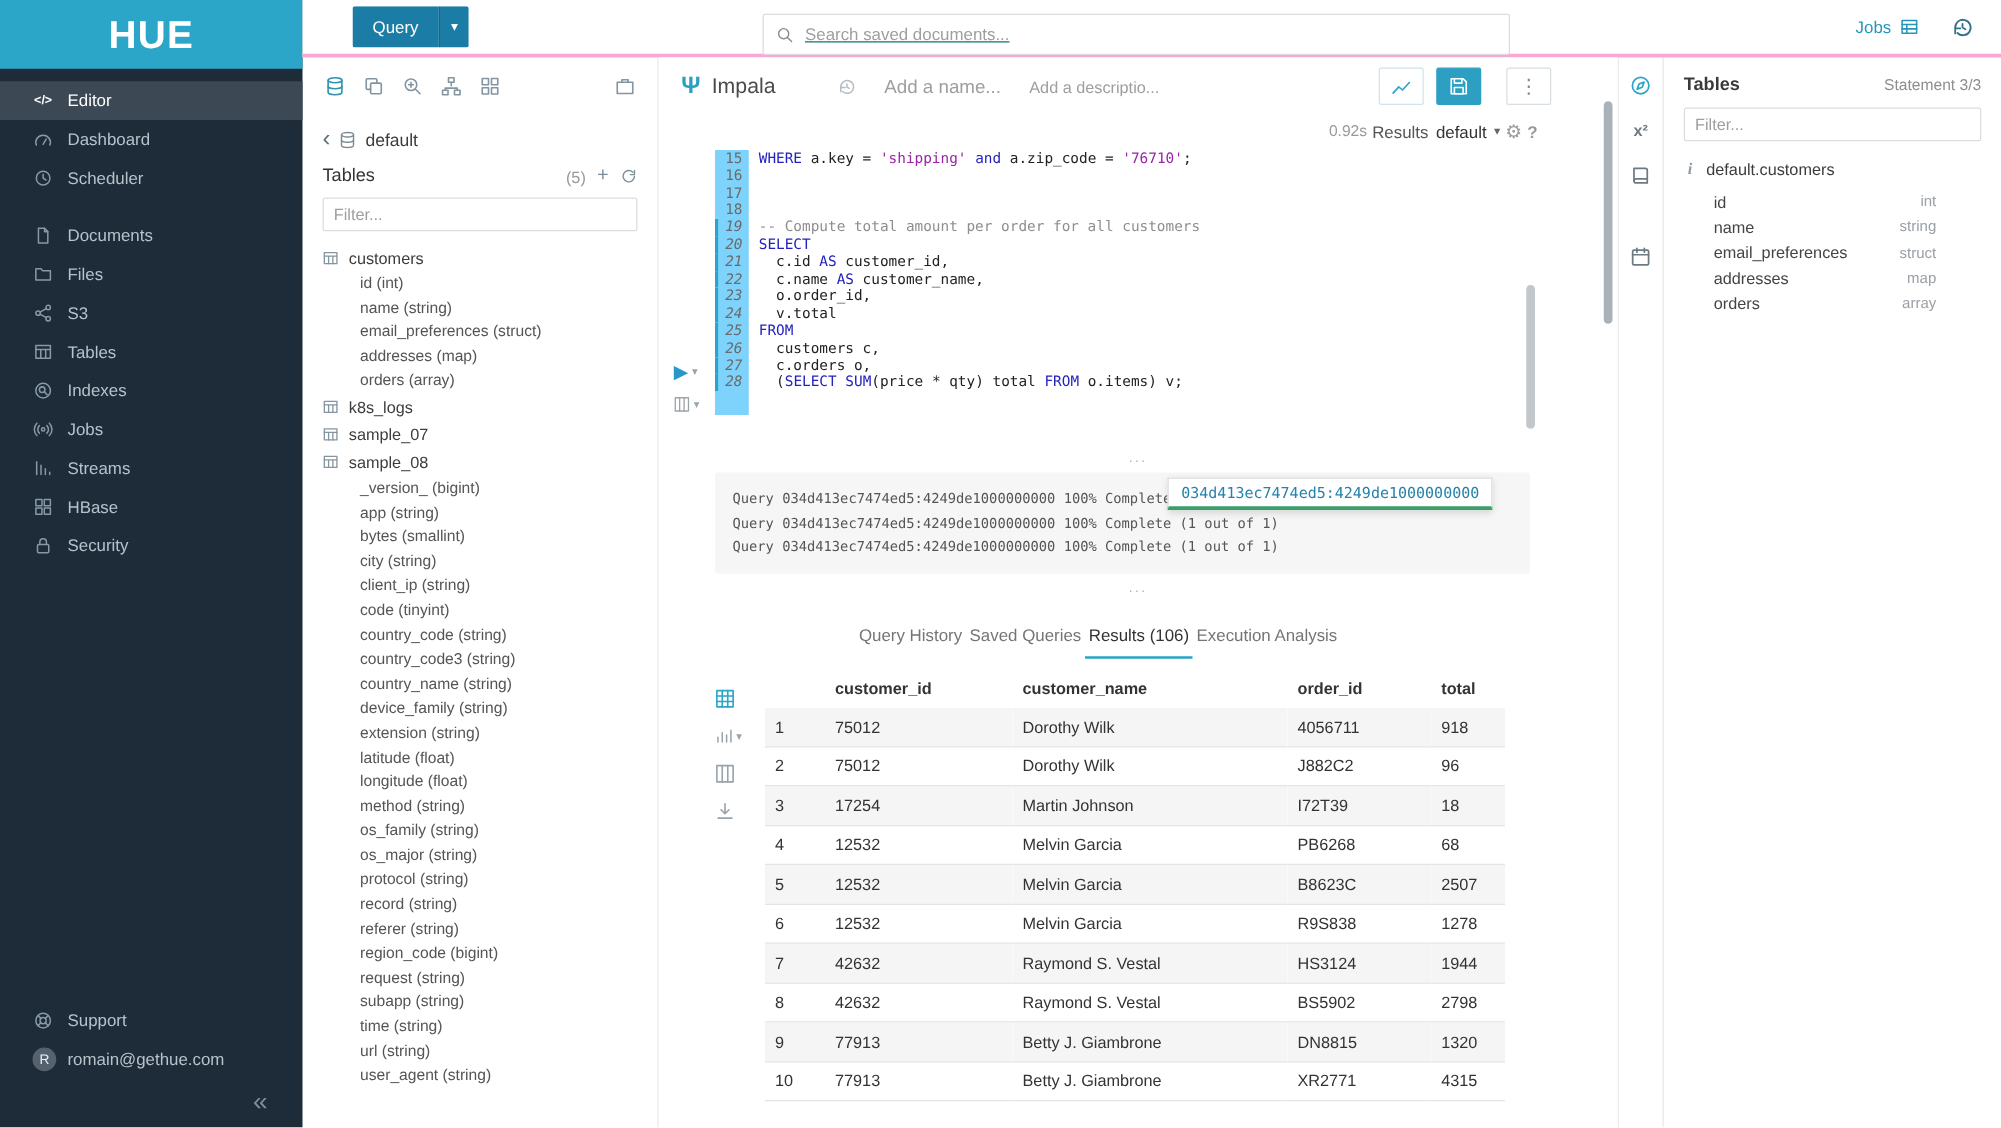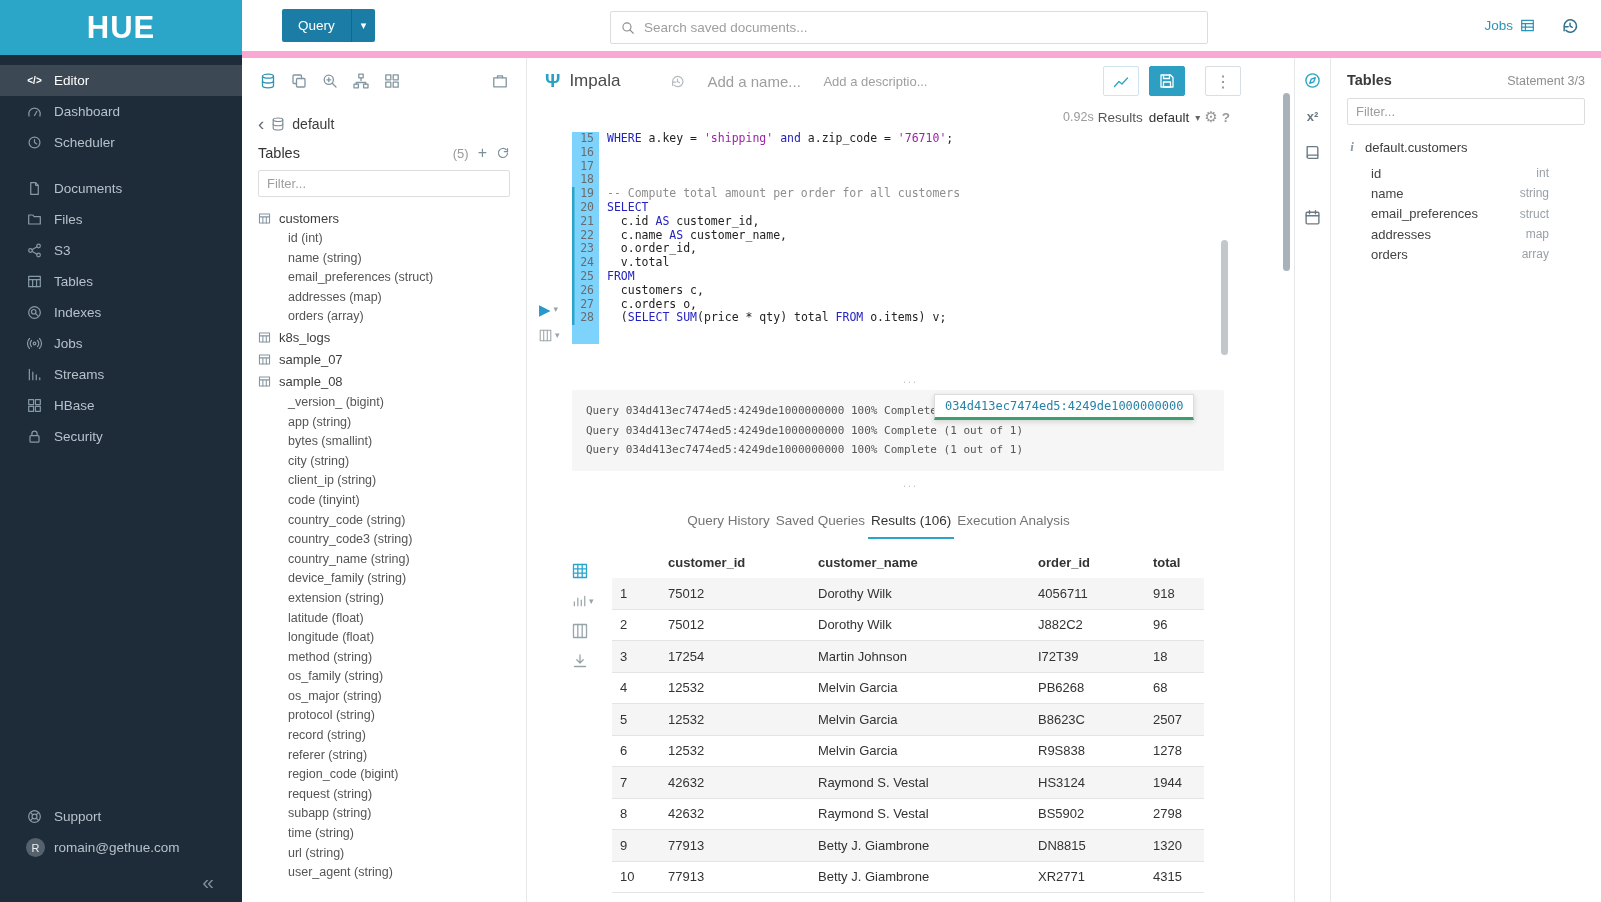--- a/index.html
+++ b/index.html
@@ -23,27 +23,27 @@
   .nav-icon { width:17px; height:15px; margin-right:11px; color:#8799a6; font-size:13px; flex-shrink:0; }
   .nav-item.active .nav-icon { color:#fff; }
   [data-icon="code"] { font-size:10px; font-weight:bold; white-space:nowrap; }
   .nav-footer { padding-bottom:6px; }
   .avatar { width:19px; height:19px; border-radius:50%; background:#55626e; color:#e8eef2; font-size:11px; display:inline-flex; align-items:center; justify-content:center; margin-right:9px; flex-shrink:0; }
   .collapse-row { text-align:right; padding:8px 28px 4px 0; }
   .collapse-ico { font-size:21px; color:#7d8f9c; line-height:1; }
 
   
   .main { flex:1; display:flex; flex-direction:column; min-width:0; }
-  .topbar { height:58px; flex-shrink:0; background:#fff; border-bottom:7px solid #f9a8d4; display:flex; align-items:center; padding:0 22px 0 40px; position:relative; }
+  .topbar { height:46px; flex-shrink:0; background:#fff; border-bottom:3px solid #f9a8d4; display:flex; align-items:center; padding:0 22px 0 40px; position:relative; }
   .query-btn { display:flex; height:33px; border-radius:2px; overflow:hidden; font-size:13.5px; }
   .query-main { background:#1b7da5; color:#fff; display:flex; align-items:center; padding:0 16px; }
   .query-caret { background:#1b7da5; color:#fff; display:flex; align-items:center; padding:0 9px; border-left:1px solid rgba(0,0,0,.18); font-size:11px; }
   .search-box { position:absolute; left:368px; top:11px; width:598px; height:33px; border:1px solid #dcdcdc; border-radius:2px; display:flex; align-items:center; padding:0 10px; background:#fff; }
   .search-ico { width:14px; height:14px; color:#8b8b8b; margin-right:9px; flex-shrink:0; }
-  .search-input { border:none; flex:1; font-size:13.5px; color:#4d7c0f; }
+  .search-input { border:none; flex:1; font-size:13.5px; color:#0f766e;text-decoration:underline; }
   .topbar-right { margin-left:auto; display:flex; align-items:center; gap:26px; }
   .jobs-link { display:flex; align-items:center; gap:7px; color:#2795ba; font-size:13.5px; text-decoration:none; }
   .jobs-ico { width:15px; height:15px; }
   .hist-ico { width:18px; height:18px; color:#33718c; }
 
   .content { flex:1; display:flex; min-height:0; }
 
   
   .assist { width:285px; flex-shrink:0; border-right:1px solid #e8e8e8; display:flex; flex-direction:column; overflow:hidden; }
   .assist-toolbar { height:46px; flex-shrink:0; display:flex; align-items:center; padding:0 18px; gap:15px; color:#8295a0; }
@@ -86,21 +86,21 @@
   .db-wrap { display:flex; align-items:center; gap:6px; }
   .db-label { color:#555; font-size:13.5px; }
   .db-value { color:#333; font-size:13.5px; }
   .db-caret { color:#666; font-size:10px; }
   .gear { color:#999; font-size:15px; }
   .help { color:#999; font-size:13.5px; font-weight:bold; }
 
   .code-wrap { position:relative; display:flex; align-items:flex-start; margin-top:2px; height:222px; padding-left:45px; flex-shrink:0; }
   .gutter { width:27px; min-height:212px; background:#7dd3fc; text-align:right; padding:0 5px 0 0; font:11.5px/13.8px "DejaVu Sans Mono",monospace; color:#6b6b6b; flex-shrink:0; }
   .gutter .ln { height:13.8px; }
-  .gutter .ln.act { box-shadow:inset 2.5px 0 0 #2aa5c9; }
+  .gutter .ln.act { box-shadow:inset 2.5px 0 0 #2aa5c9;font-style:italic; }
   .codepane { font:11.5px/13.8px "DejaVu Sans Mono",monospace; color:#222; padding-left:8px; white-space:pre; flex:1; overflow:hidden; }
   .codepane .cl { height:13.8px; }
   .tok-kw { color:#2322c0; }
   .tok-str { color:#9b23a8; }
   .tok-comment { color:#8e8e8e; }
   .play-col { position:absolute; left:12px; top:170px; }
   .play-row { display:flex; align-items:center; gap:3px; }
   .play-ico { color:#2798c9; font-size:15px; line-height:1; }
   .play-caret { color:#9aa5aa; font-size:9px; line-height:1; }
   .snippet-row { display:flex; align-items:center; gap:3px; margin-top:12px; color:#9aa5aa; }

